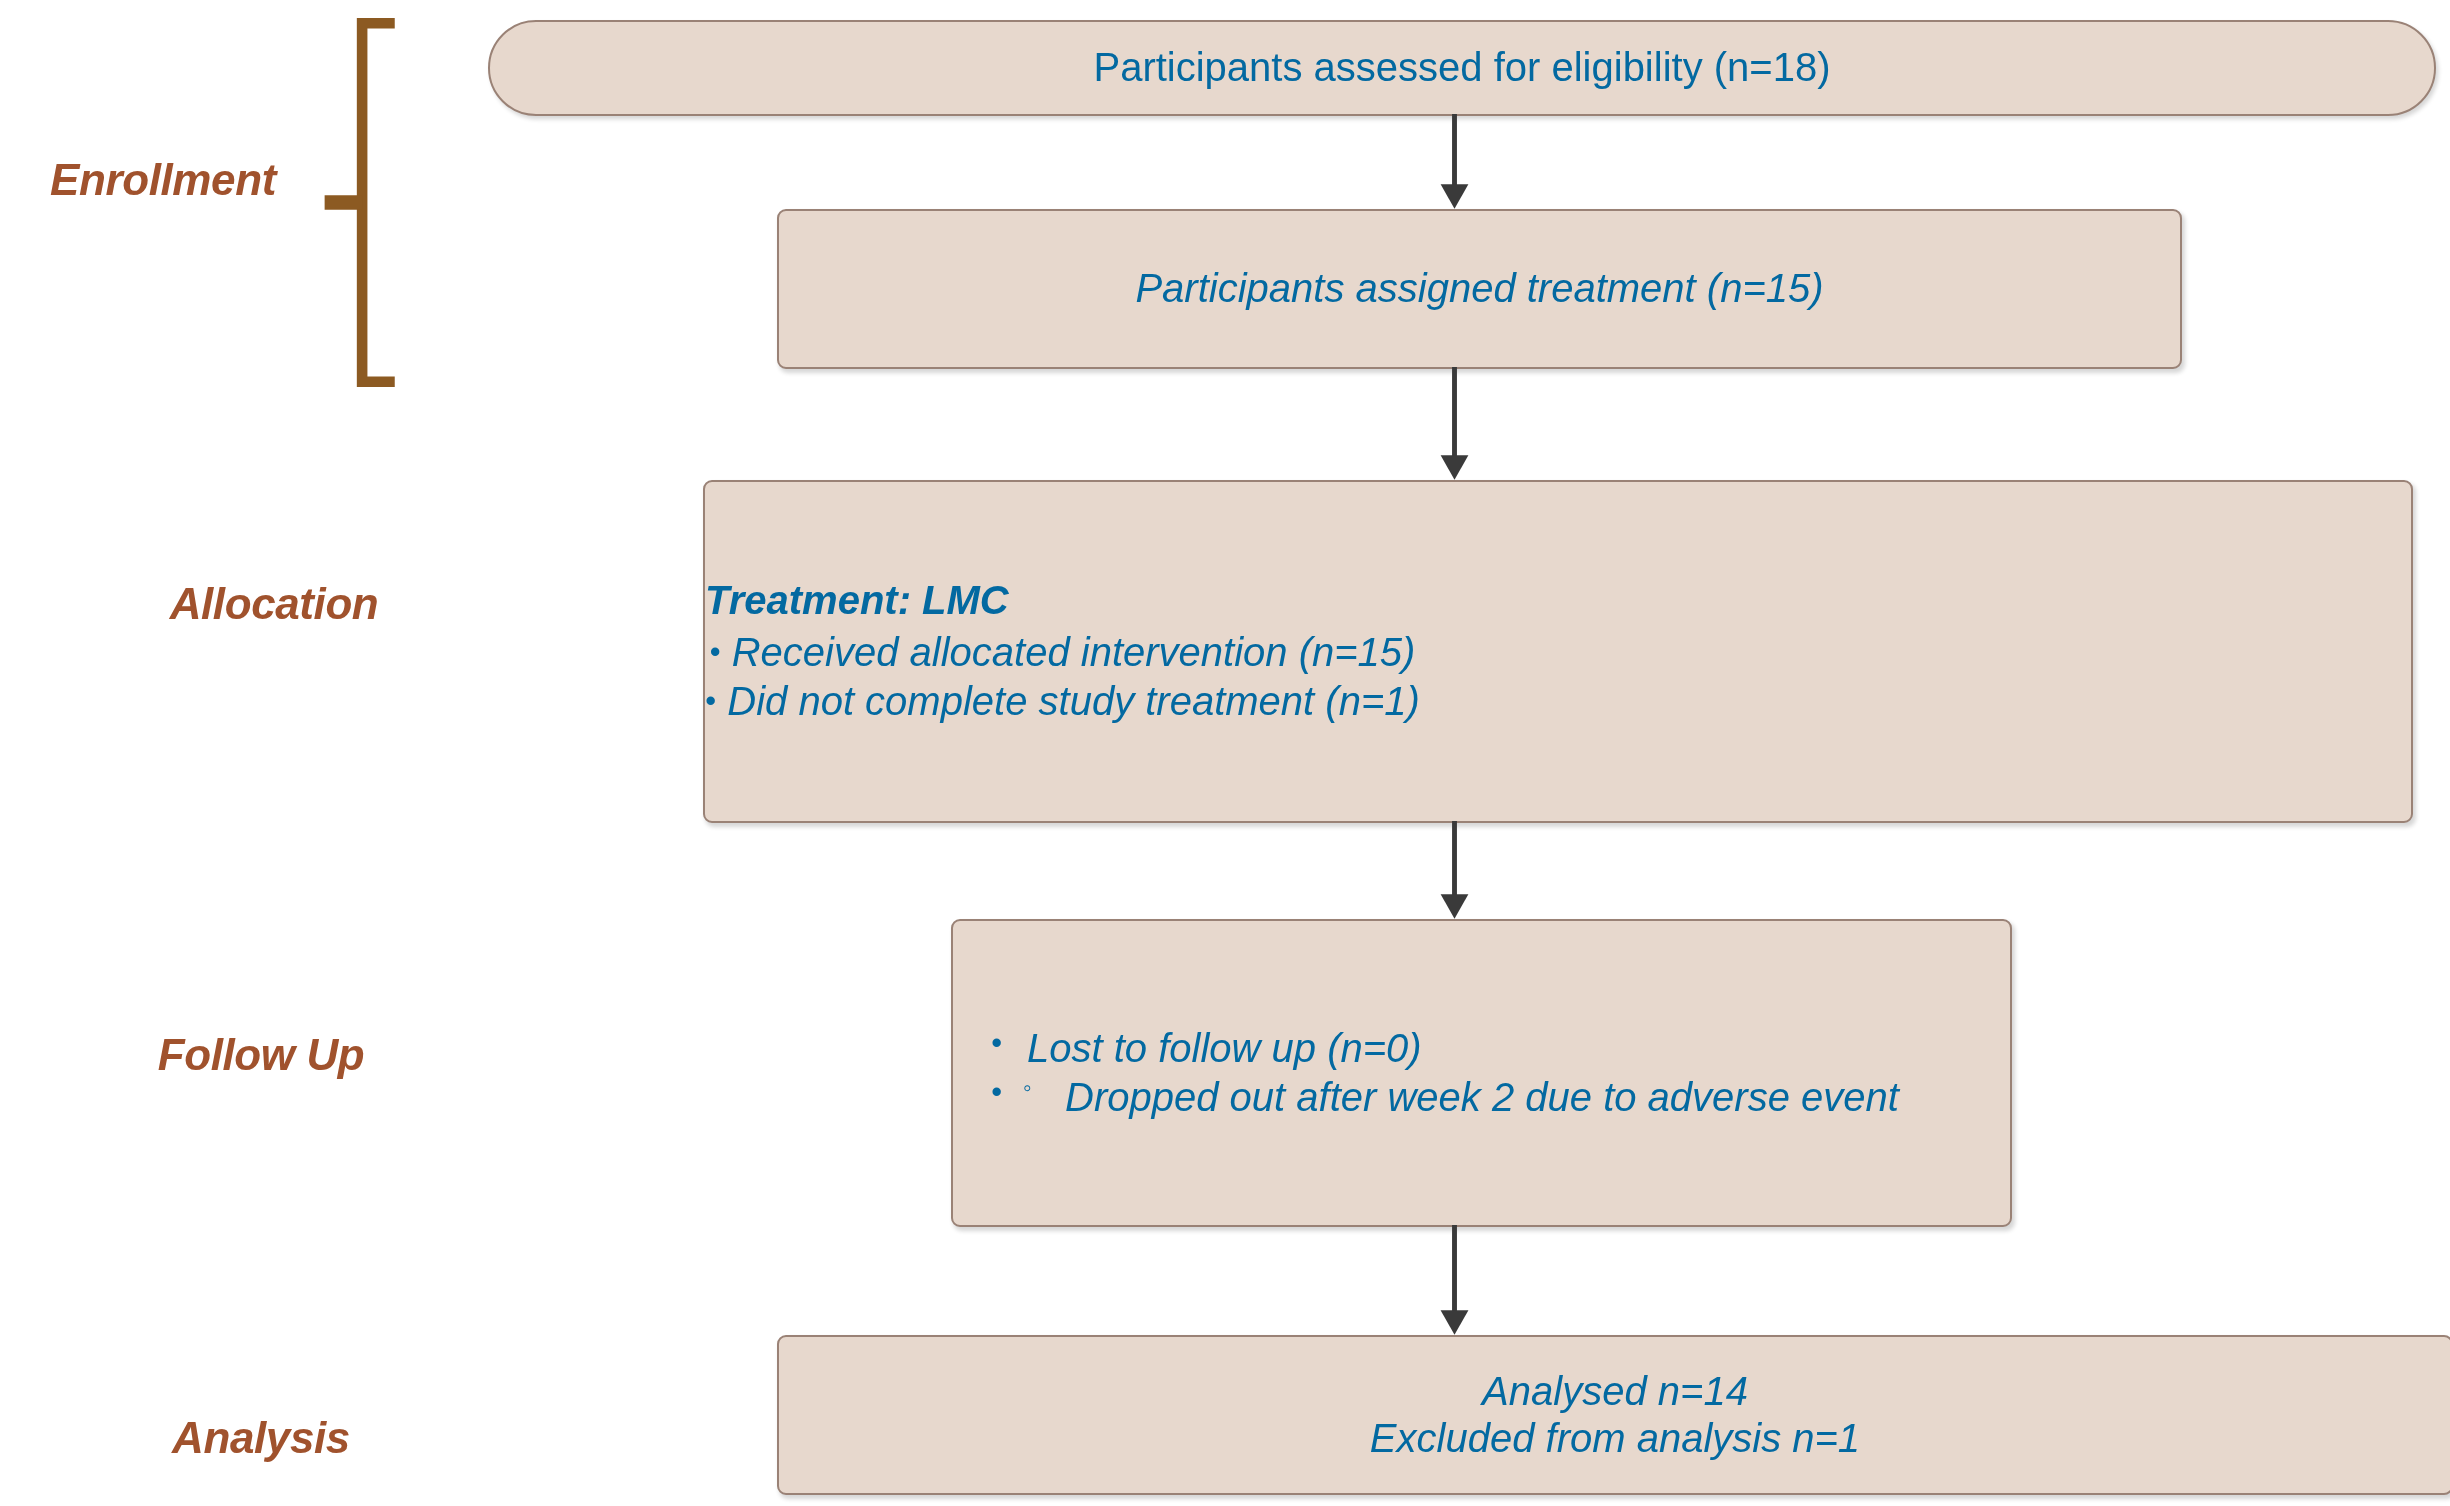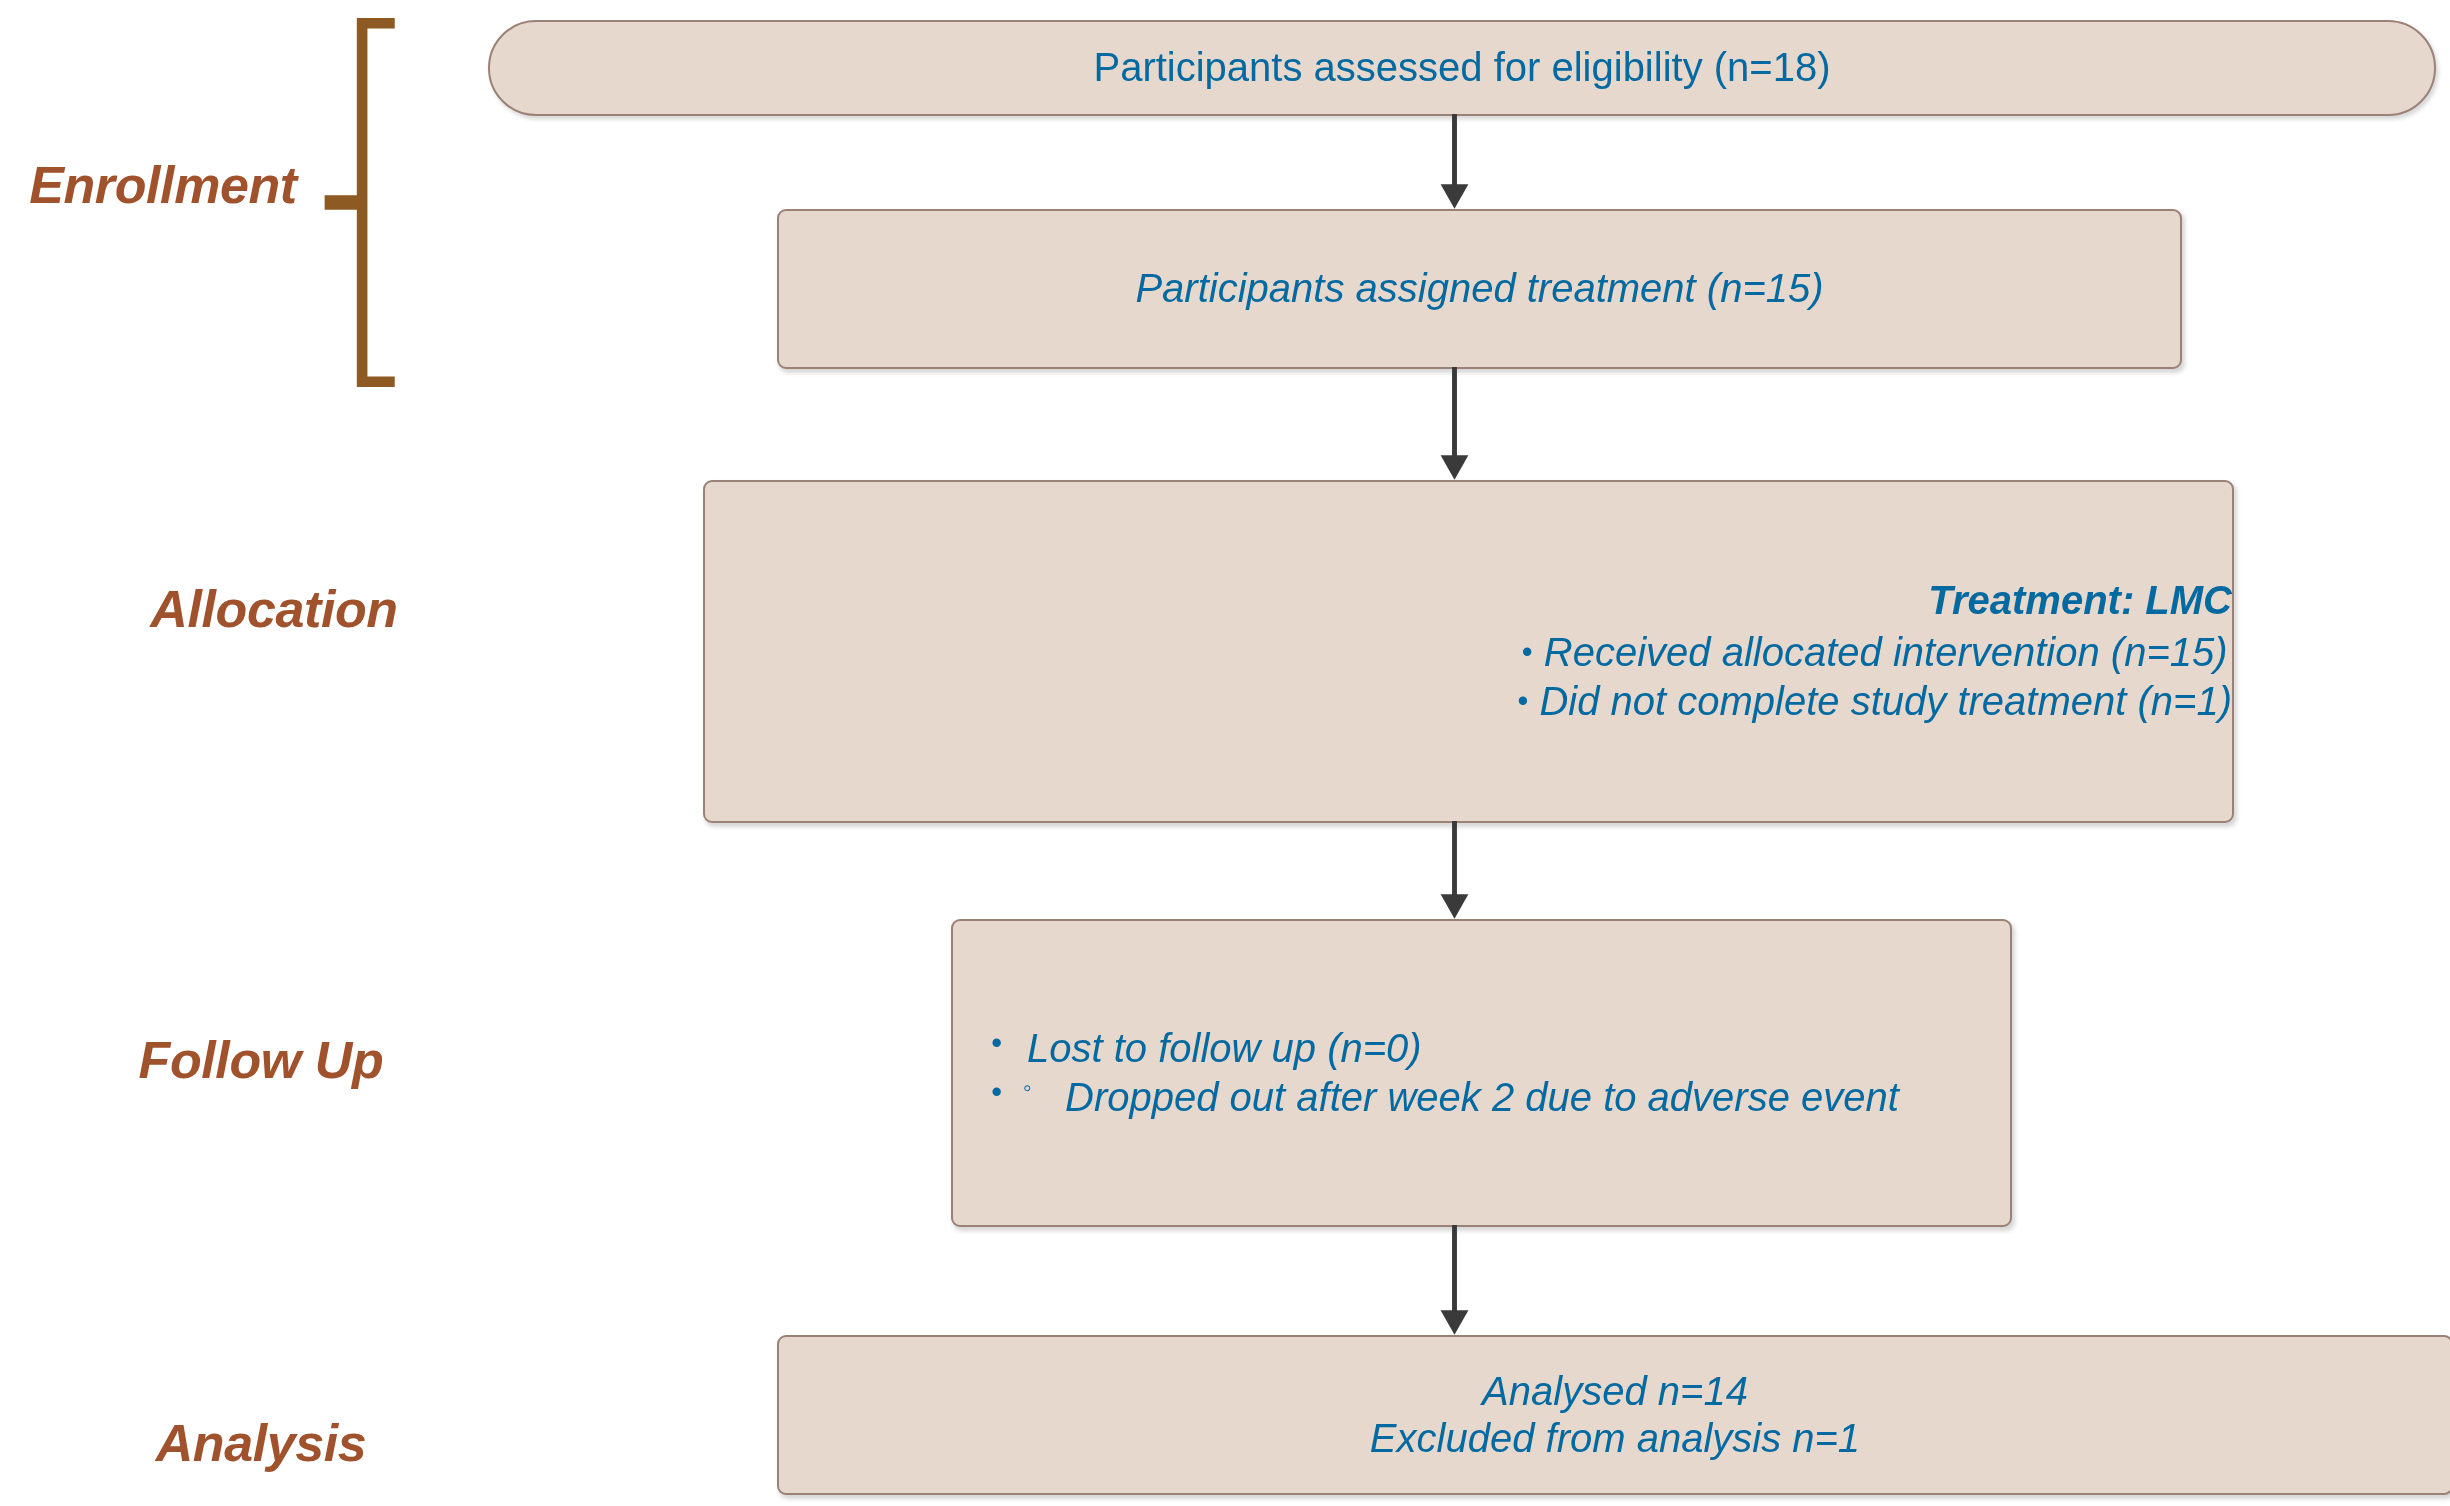--- a/index.html
+++ b/index.html
@@ -18,21 +18,21 @@
     background: #ffffff;
     overflow: hidden;
   }
 
   
   .stage-label {
     position: absolute;
     font-family: "Liberation Sans", sans-serif;
     font-style: italic;
     font-weight: bold;
-    font-size: 52px;
+    font-size: 44px;
     color: #A0522D;
     white-space: nowrap;
     text-align: center;
     letter-spacing: -0.4px;
   }
   .stage-label.enrollment { left: 0px;   top: 155px; width: 326px; }
   .stage-label.allocation { left: 111px; top: 579px; width: 326px; }
   .stage-label.followup   { left: 98px; top: 1030px; width: 326px; }
   .stage-label.analysis   { left: 98px; top: 1413px; width: 326px; }
 
@@ -64,22 +64,22 @@
 
   .box-eligibility {
     left: 488px;  top: 19.6px;   width: 1948px; height: 96px;
     align-items: center;
   }
   .box-assigned {
     left: 777px;  top: 209px;  width: 1405px; height: 160px;
     align-items: center;
   }
   .box-allocation {
-    left: 703px;  top: 480px;  width: 1531px; height: 343px;
-    align-items: flex-end;
+    left: 703px;  top: 480px;  width: 1710px; height: 343px;
+    align-items: flex-start;
     padding: 0 0 0 0;
   }
   .box-followup {
     left: 951px; top: 919px; width: 1061px; height: 308px;
     align-items: stretch;
   }
   .box-analysis {
     left: 777px;  top: 1335px; width: 1676px; height: 160px;
     align-items: center;
   }

